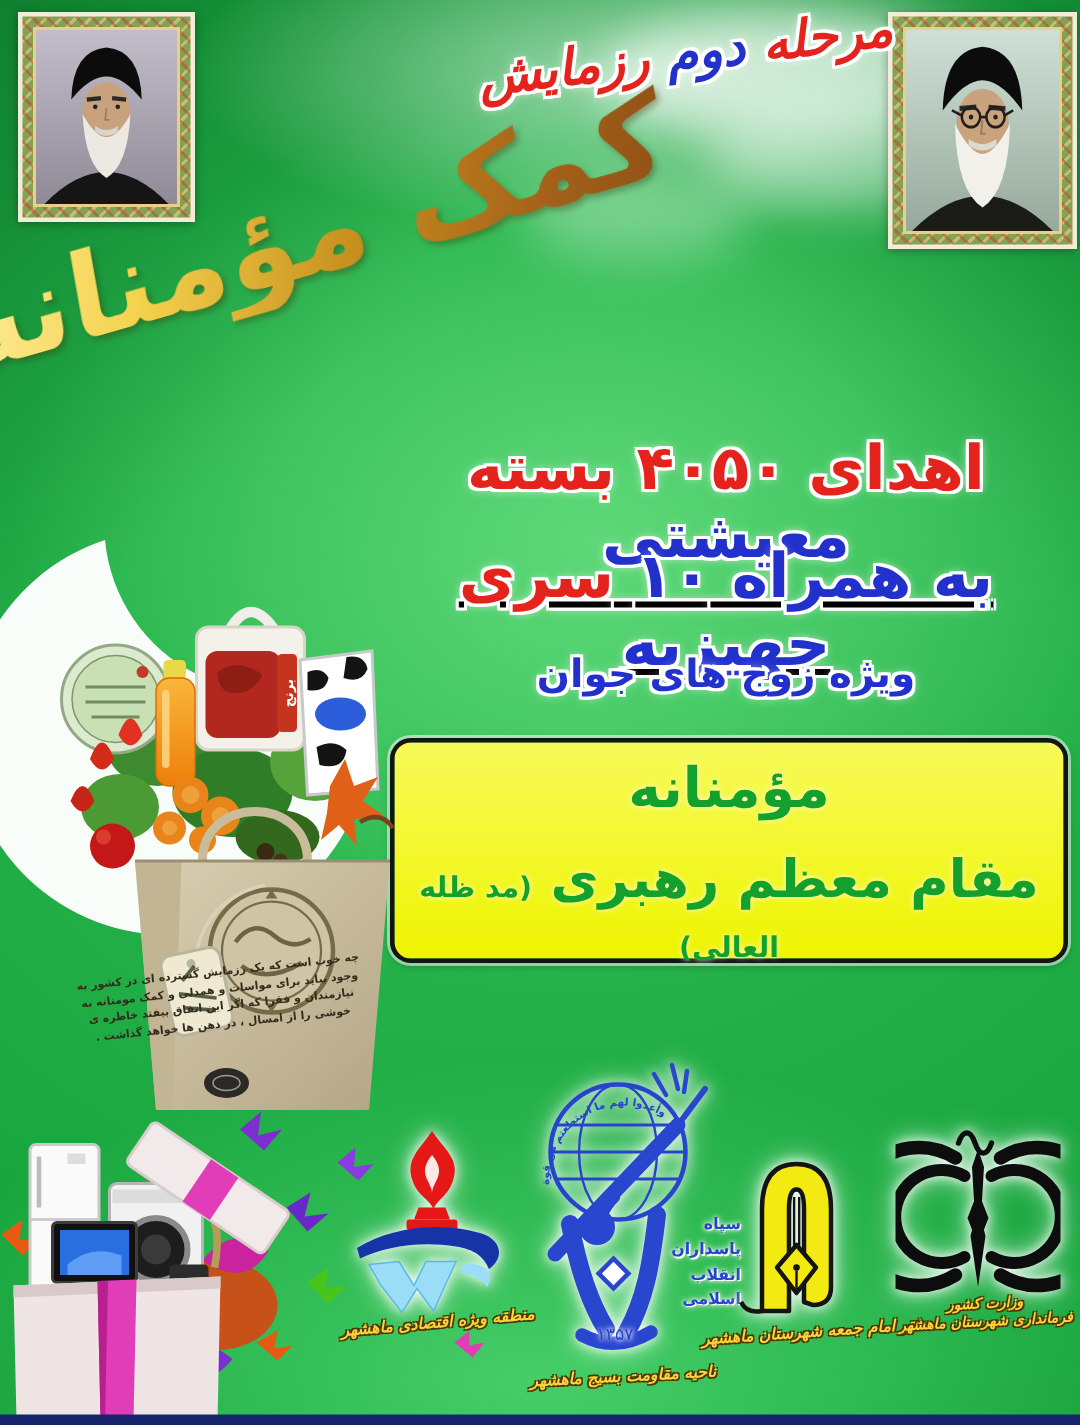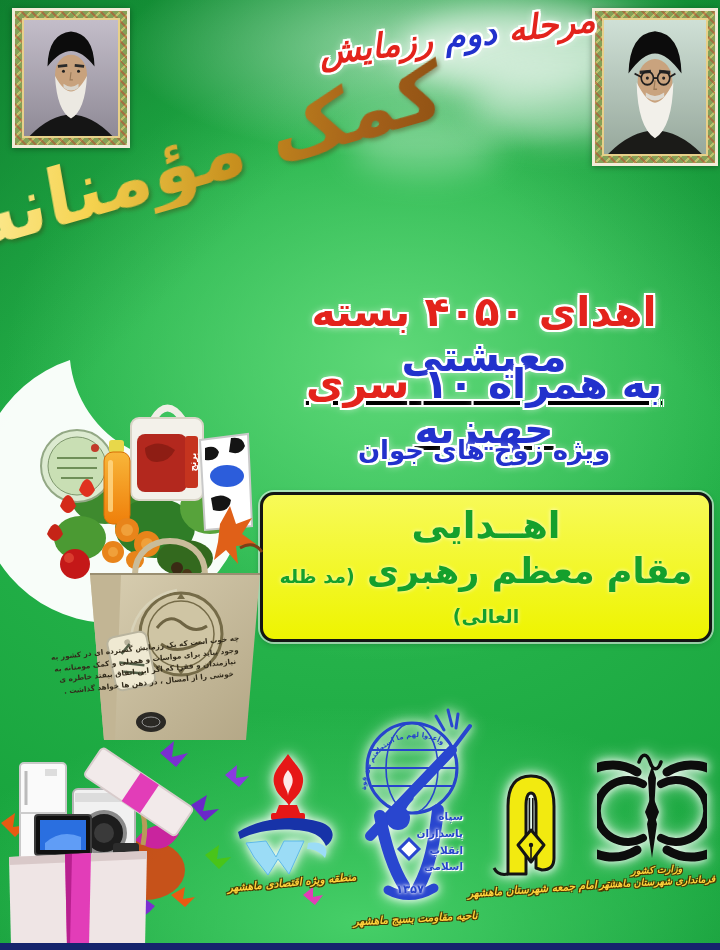--- a/index.html
+++ b/index.html
@@ -55,44 +55,44 @@
   .h1{top:290px;} .h2{top:362px;text-decoration:underline;} .h3{top:436px;font-size:26px;}
 
   .panel{
     left:260px;top:492px;width:452px;height:150px;box-sizing:border-box;
     background:linear-gradient(180deg,#f7fa58,#eef400);
     border:3px solid #141414;border-radius:14px;
     box-shadow:0 0 0 2px rgba(255,255,255,.55),0 2px 6px rgba(0,0,0,.25);
     text-align:center;color:#14a02c;
   }
   .panel .l1{font-size:37px;margin-top:9px;text-shadow:0 0 4px rgba(255,255,255,.8);}
-  .panel .l2{font-size:35px;margin-top:4px;text-shadow:0 0 4px rgba(255,255,255,.8);}
+  .panel .l2{font-size:35px;margin-top:20px;text-shadow:0 0 4px rgba(255,255,255,.8);}
   .panel .note{font-size:19px;}
 
   .memory{left:235px;top:652px;width:460px;text-align:center;font-size:37px;}
 
   .bag-quote{
     left:50px;top:642px;width:194px;transform:rotate(-6deg);
     font-size:7.3px;font-weight:bold;color:#332c1c;text-align:center;line-height:1.58;
   }
 
   .glow-svg{filter:drop-shadow(0 0 4px rgba(255,255,255,.95)) drop-shadow(0 0 8px rgba(255,255,255,.6));}
 
   .cap{
     color:#ffd23a;font-weight:bold;font-style:italic;font-size:10.5px;
     text-align:center;line-height:1.25;
     text-shadow:1px 1px 0 #4d3800,-1px -1px 0 #4d3800,1px -1px 0 #4d3800,-1px 1px 0 #4d3800;
   }
   .irgc-text{
-    left:401px;top:808px;width:62px;font-size:10.5px;font-weight:bold;color:#2744cc;
+    left:432px;top:808px;width:62px;font-size:10.5px;font-weight:bold;color:#2744cc;
     text-align:right;white-space:pre-line;line-height:1.6;
     text-shadow:0 0 3px #fff,0 0 5px #fff,1px 1px 0 #fff;
   }
   .irgc-year{
-    left:378px;top:882px;width:64px;text-align:center;font-size:11.5px;font-weight:bold;color:#2744cc;
+    left:378px;top:882px;width:64px;text-align:center;font-size:11.5px;font-weight:normal;color:#2744cc;
     text-shadow:0 0 3px #fff,0 0 5px #fff;
   }
   .strip{left:0;bottom:0;width:720px;height:7px;background:#16246d;}
 </style>
 </head>
 <body>
 
 <div class="poster">
 
   <div class="abs cloud" style="left:400px;top:8px;width:250px;height:85px;"></div>
@@ -167,21 +167,21 @@
     <span class="blue">معیشتی</span>
   </div>
   <div class="abs h-line h2 rtl b ol-white">
     <span class="blue">به همراه ۱۰</span>
     <span class="red">سری</span>
     <span class="blue">جهیزیه</span>
   </div>
   <div class="abs h-line h3 rtl b ol-white blue">ویژه زوج های جوان</div>
 
   <div class="abs panel rtl b">
-    <div class="l1">اهــدایی</div>
+    <div class="l1">مؤمنانه</div>
     <div class="l2">
       <span>مقام معظم رهبری</span>
       <span class="note">(مد ظله العالی)</span>
     </div>
   </div>
 
 
   <svg class="abs" style="left:-25px;top:350px;" width="300" height="310" viewBox="0 0 300 310">
     <path d="M95,10 A135,135 0 1 0 265,95 A112,112 0 0 1 95,10 Z" fill="#ffffff" opacity="0.97"></path>
   </svg>

